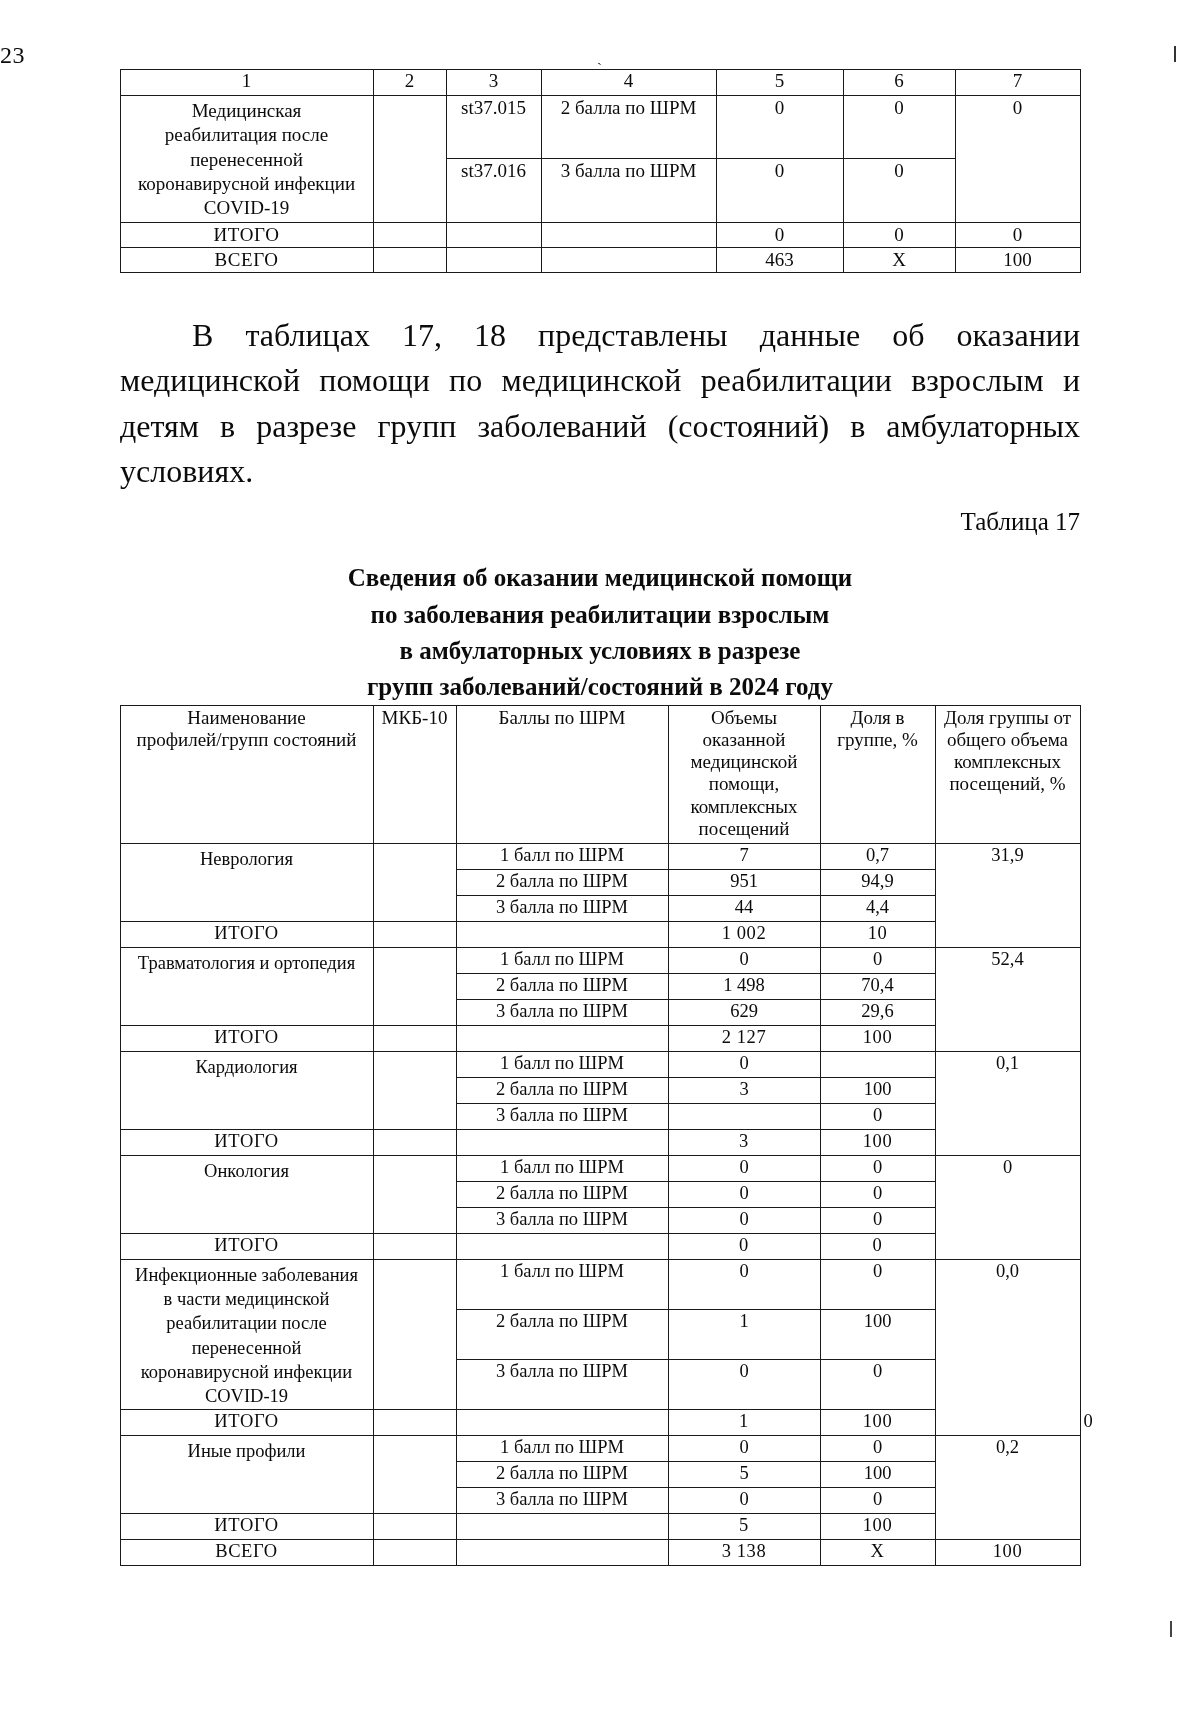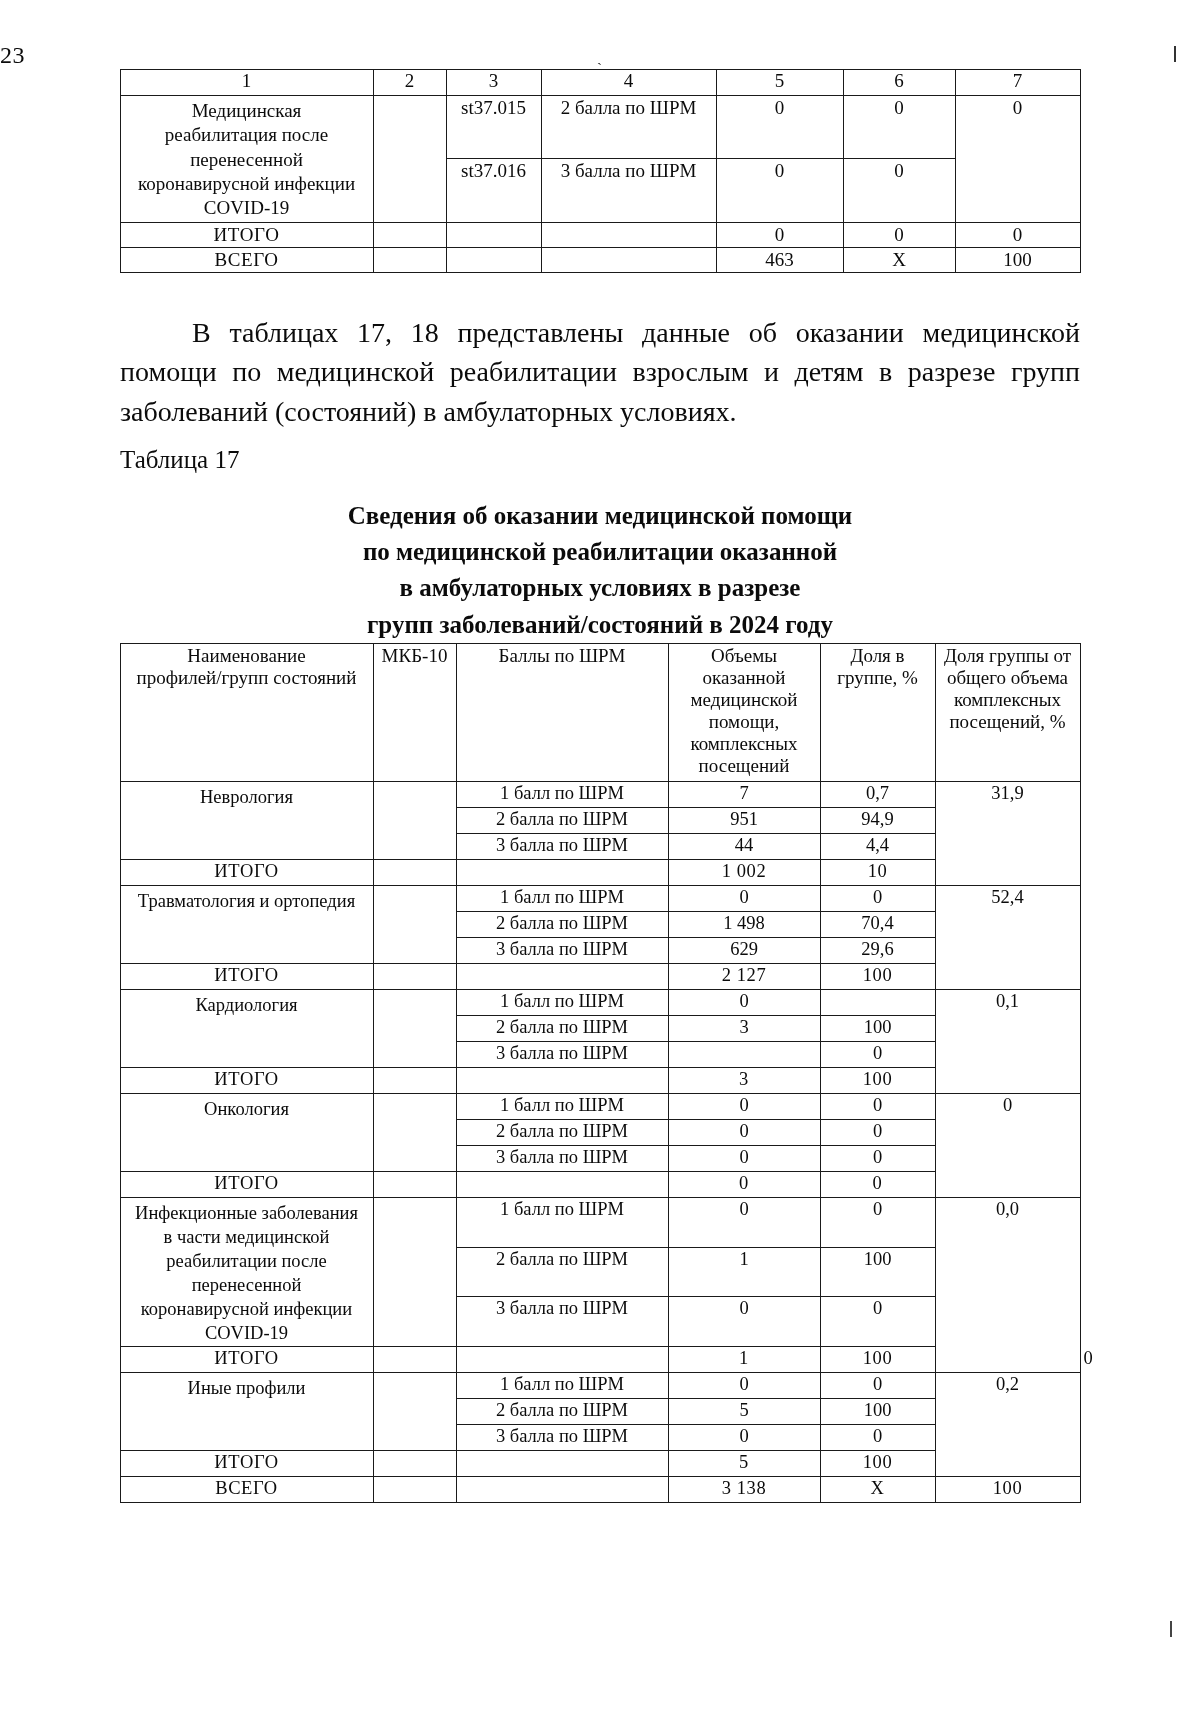--- a/index.html
+++ b/index.html
@@ -96,31 +96,32 @@
   }
   .tbl-top .rowlabel {
     text-align: center;
     letter-spacing: 0.6px;
   }
 
   
   .para {
     width: 960px;
     margin: 40px auto 0 auto;
-    font-size: 28px;
+    font-size: 32px;
     line-height: 1.42;
     text-align: justify;
     text-indent: 72px;
     hyphens: none;
   }
 
   
   .table-ref {
     width: 960px;
     margin: 14px auto 0 auto;
+    text-align: right;
     font-size: 25px;
   }
   .title-block {
     width: 960px;
     margin: 24px auto 0 auto;
     text-align: center;
     font-weight: bold;
     font-size: 25px;
     line-height: 1.45;
   }
@@ -227,21 +228,21 @@
   <div class="para">
     <span>В таблицах 17, 18 представлены данные об оказании медицинской помощи по</span>
     <span>медицинской реабилитации взрослым и детям в разрезе групп заболеваний</span>
     <span>(состояний) в амбулаторных условиях.</span>
   </div>
 
   <div class="table-ref">Таблица 17</div>
 
   <div class="title-block">
     <div>Сведения об оказании медицинской помощи</div>
-    <div>по медицинской реабилитации оказанной</div>
+    <div>по заболевания реабилитации взрослым</div>
     <div>в амбулаторных условиях в разрезе</div>
     <div>групп заболеваний/состояний в 2024 году</div>
   </div>
 
   <table class="doc tbl-main">
     <colgroup>
       <col style="width:253px">
       <col style="width:83px">
       <col style="width:212px">
       <col style="width:152px">

